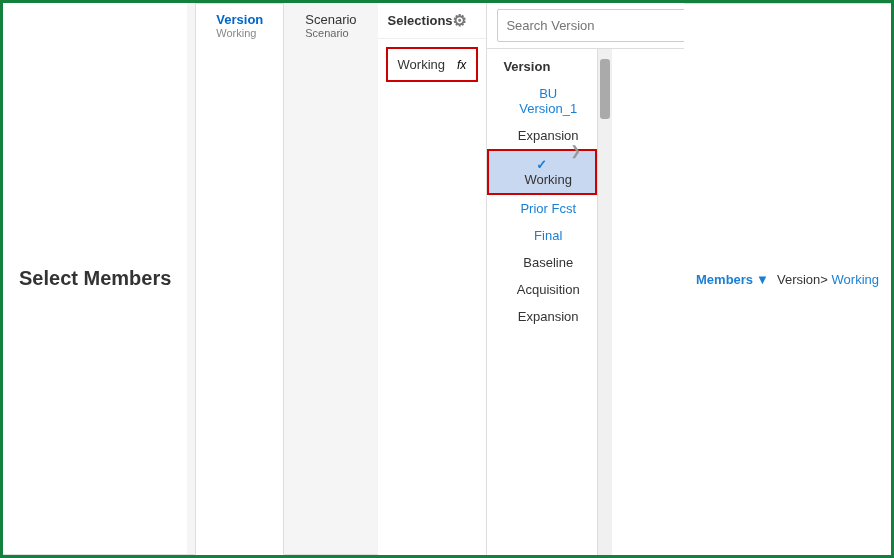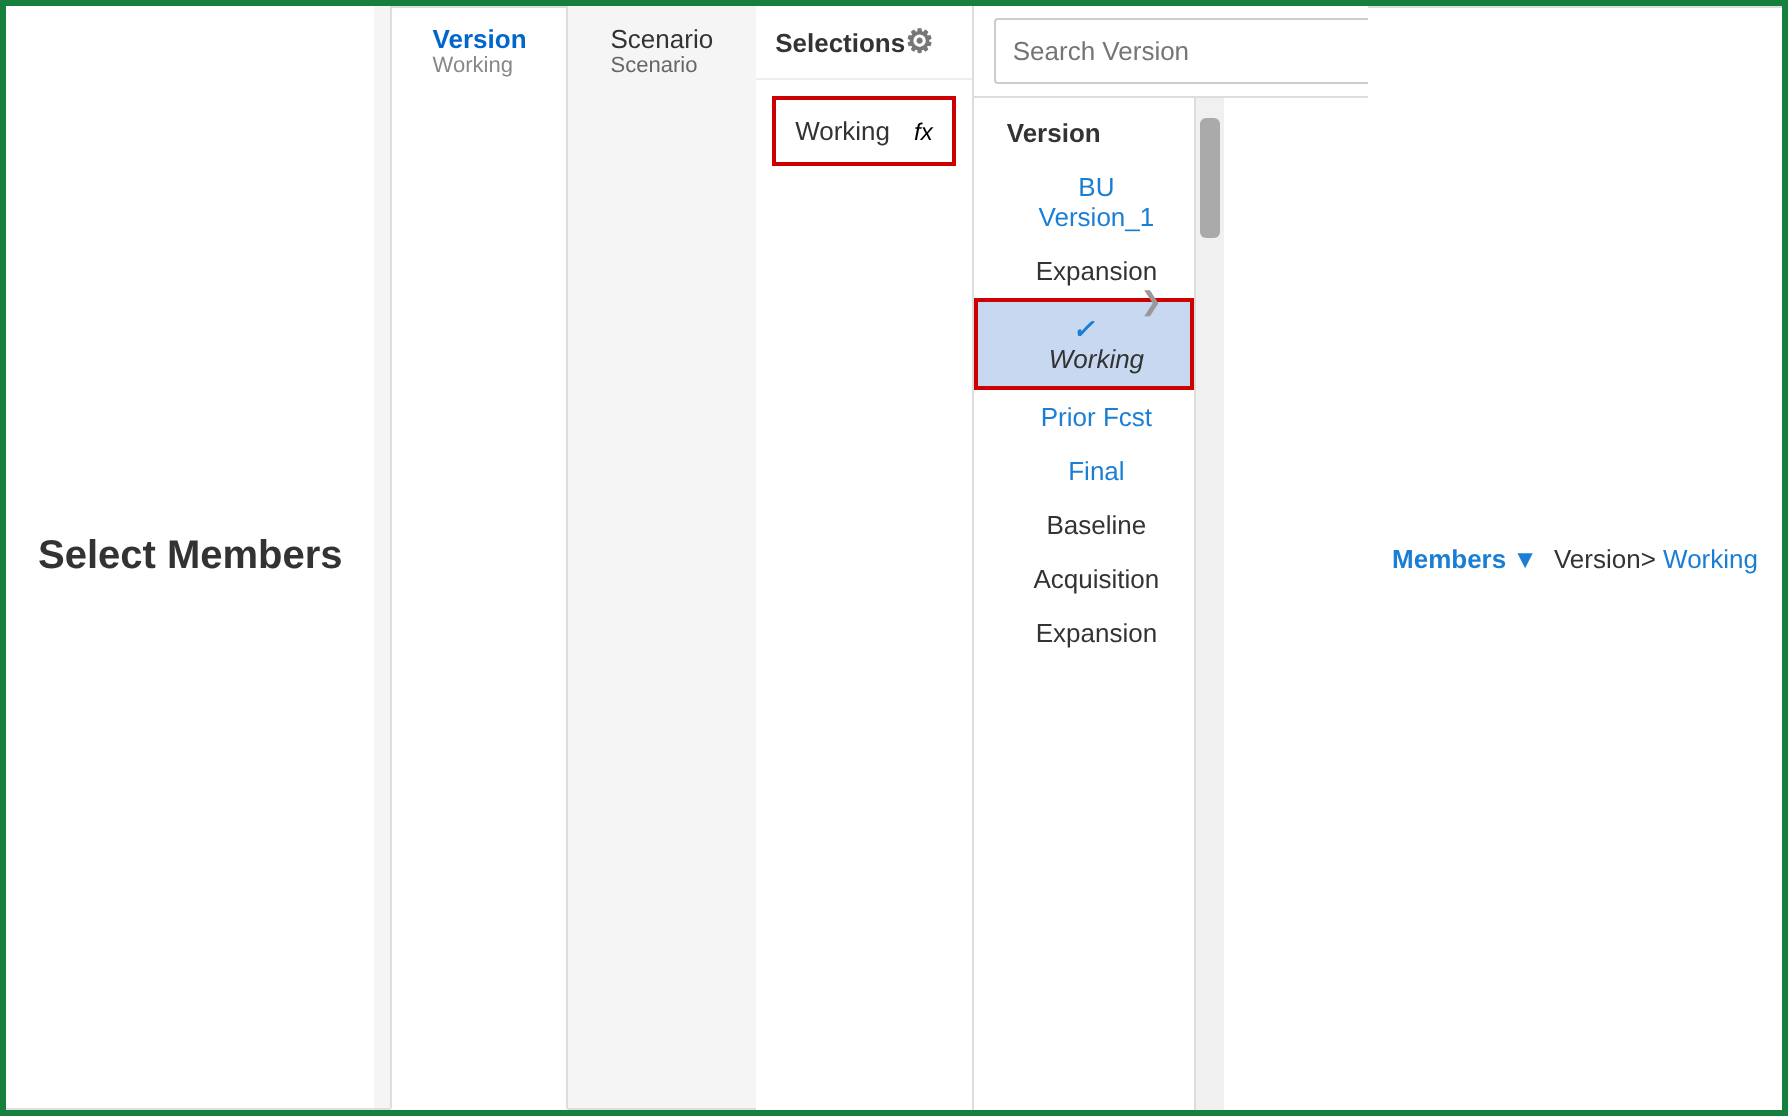--- a/index.html
+++ b/index.html
@@ -211,21 +211,20 @@
     .tree-item.header-item {
       font-weight: bold;
       color: #333;
       cursor: default;
       background: #fff;
     }
 
     .tree-item.selected-checked {
       background: #c8d8f0;
       border: 2px solid #cc0000;
-      font-style: italic;
     }
 
     .tree-item.indented {
       padding-left: 28px;
       text-align: center;
     }
 
     .check-mark {
       color: #1a7fd4;
       margin-right: 4px;

